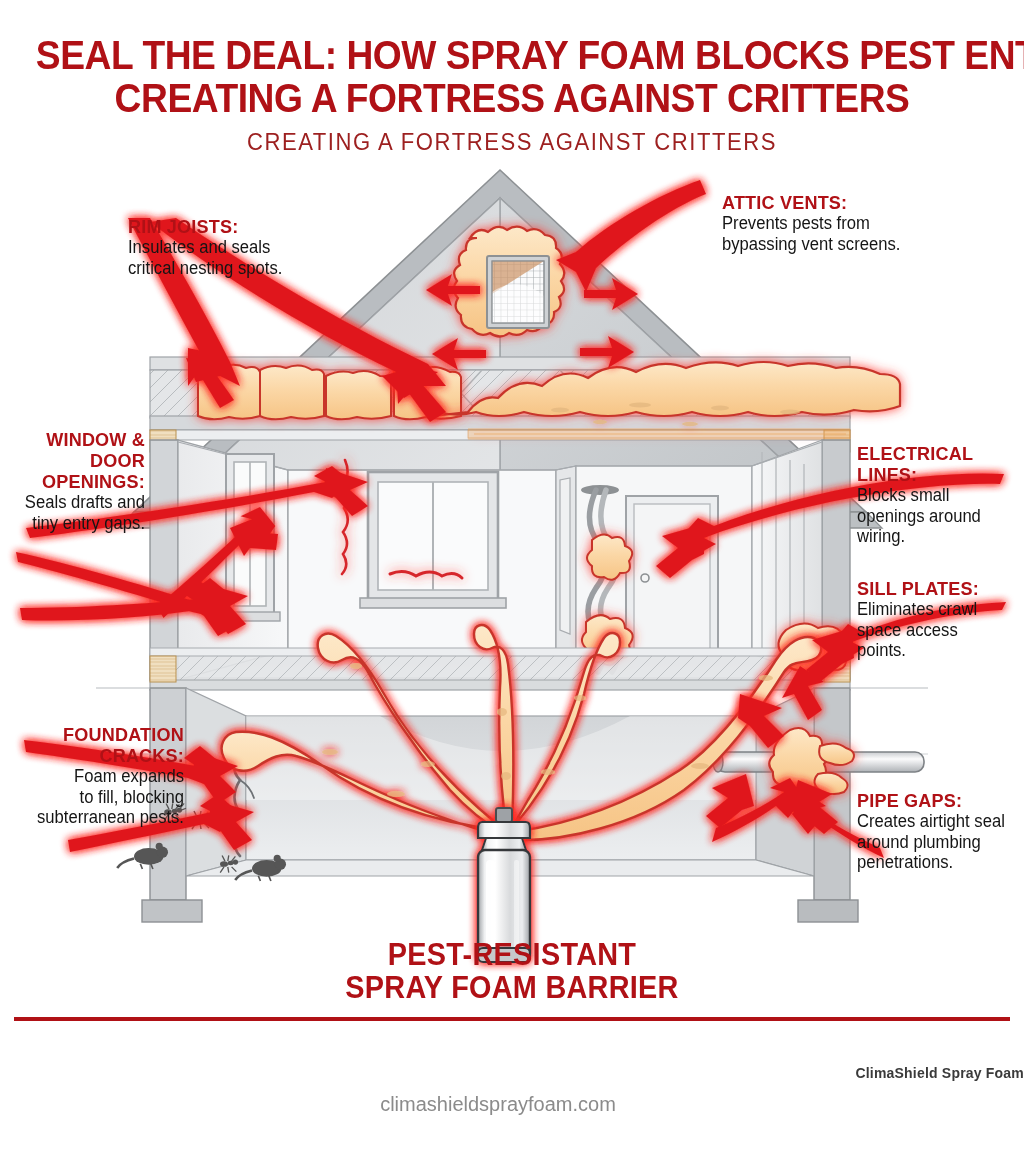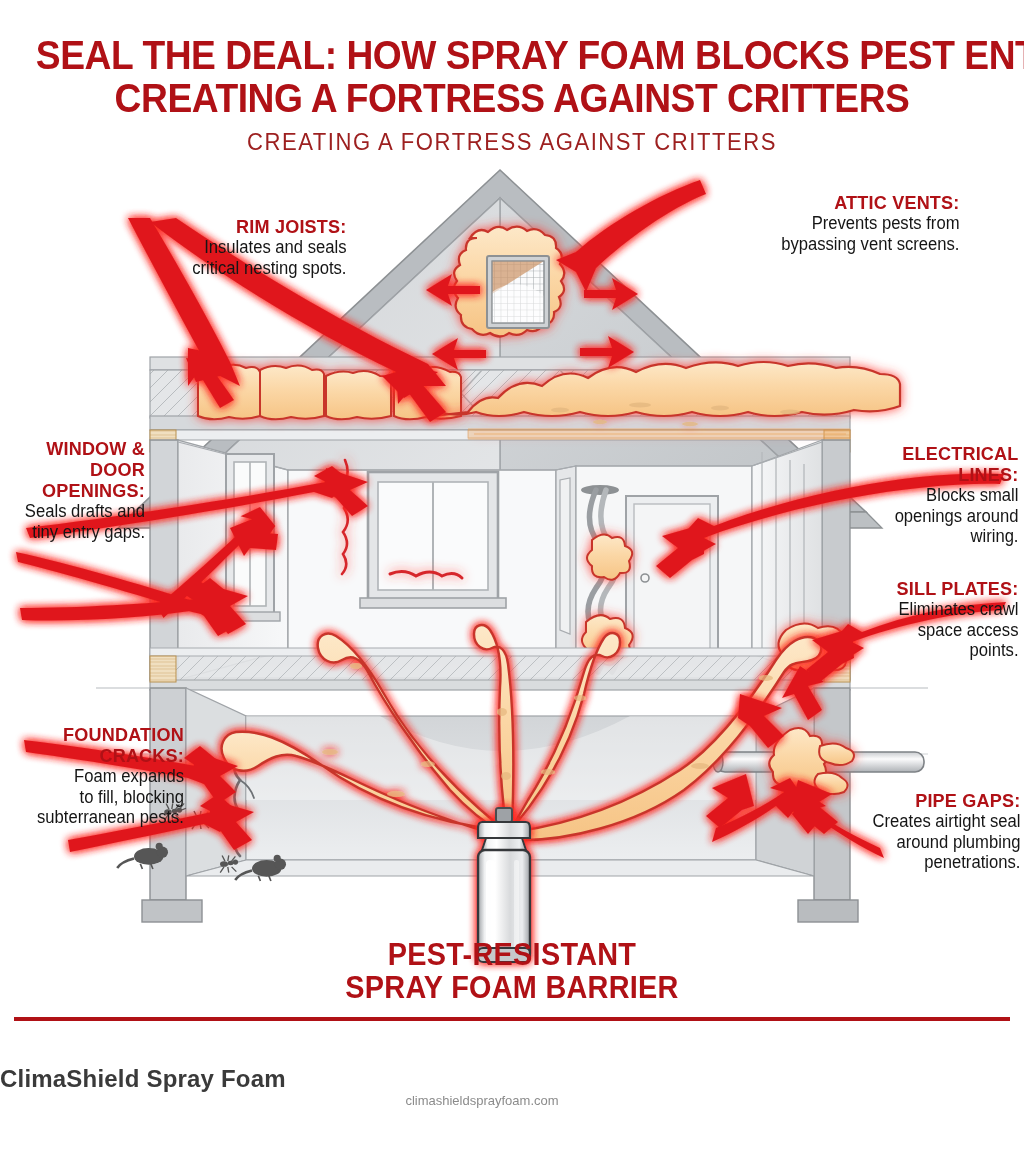--- a/index.html
+++ b/index.html
@@ -45,45 +45,45 @@
     transform:scaleX(0.95); 
   }
   .callout .lbl-body {
     color:#151515;
     font-size:17.5px; line-height:20.5px;
     font-family:"Liberation Sans Narrow","Liberation Sans",sans-serif;
     transform:scaleX(0.95);
   }
   .callout.align-right { text-align:right; }
   .callout.align-right .lbl-head, .callout.align-right .lbl-body { transform-origin:right center; }
-  .callout.align-left  { text-align:right; }
+  .callout.align-left  { text-align:left; }
   .callout.align-left .lbl-head, .callout.align-left .lbl-body { transform-origin:left center; }
 
   
   .bottom-caption {
     position:absolute; left:0; top:938px; width:1024px; text-align:center;
   }
   .bottom-caption div {
     font-family:"Liberation Sans Narrow","Liberation Sans",sans-serif;
     font-weight:bold; color:#b01116;
     font-size:31px; line-height:33px; letter-spacing:0.3px;
     transform:scaleX(0.93);
   }
 
   
   .footer-rule {
     position:absolute; left:14px; top:1017px; width:996px; height:4px; background:#b01116;
   }
   .footer-brand {
-    position:absolute; left:0; top:1065px; width:1024px; text-align:left;
-    font-size:24px; font-weight:bold; color:#3a3a3a; letter-spacing:0.2px;
+    position:absolute; left:0; top:1065px; width:1024px; text-align:right;
+    font-size:14px; font-weight:bold; color:#3a3a3a; letter-spacing:0.2px;
   }
   .footer-url {
-    position:absolute; left:0; top:1093px; width:964px; text-align:center;
-    font-size:13px; color:#8b8b8b;
+    position:absolute; left:16px; top:1093px; width:964px; text-align:center;
+    font-size:20px; color:#8b8b8b;
   }
   svg { display:block; }
 </style>
 </head>
 <body>
 
 <div id="stage">
 
   <div class="title-block">
     <div class="title-line">SEAL THE DEAL: HOW SPRAY FOAM BLOCKS PEST ENTRY POINTS</div>
@@ -500,21 +500,21 @@
     <div class="lbl-body">Insulates and seals</div>
     <div class="lbl-body">critical nesting spots.</div>
   </div>
 
   <div class="callout align-left" style="left:722px; top:192px; width:250px;">
     <div class="lbl-head">ATTIC VENTS:</div>
     <div class="lbl-body">Prevents pests from</div>
     <div class="lbl-body">bypassing vent screens.</div>
   </div>
 
-  <div class="callout align-right" style="left:0px; top:438px; width:145px;">
+  <div class="callout align-right" style="left:0px; top:429px; width:145px;">
     <div class="lbl-head">WINDOW &amp; DOOR</div>
     <div class="lbl-head">OPENINGS:</div>
     <div class="lbl-body">Seals drafts and</div>
     <div class="lbl-body">tiny entry gaps.</div>
   </div>
 
   <div class="callout align-left" style="left:857px; top:443px; width:170px;">
     <div class="lbl-head">ELECTRICAL LINES:</div>
     <div class="lbl-body">Blocks small</div>
     <div class="lbl-body">openings around</div>

